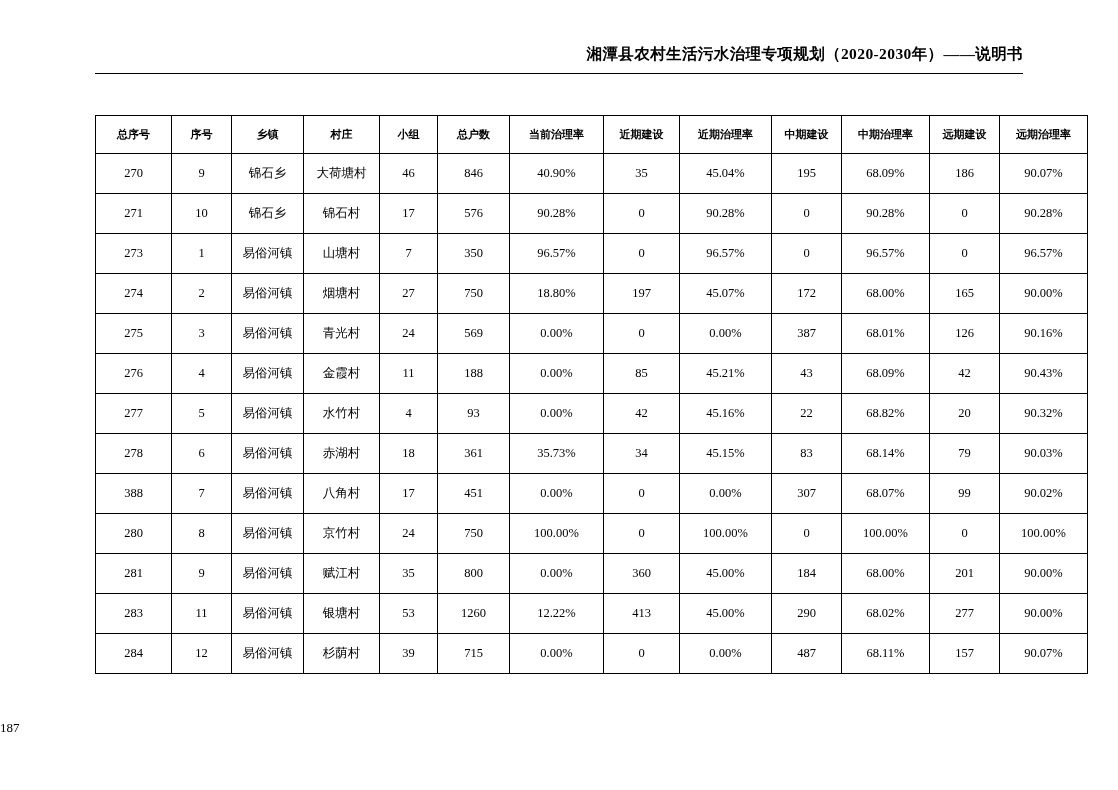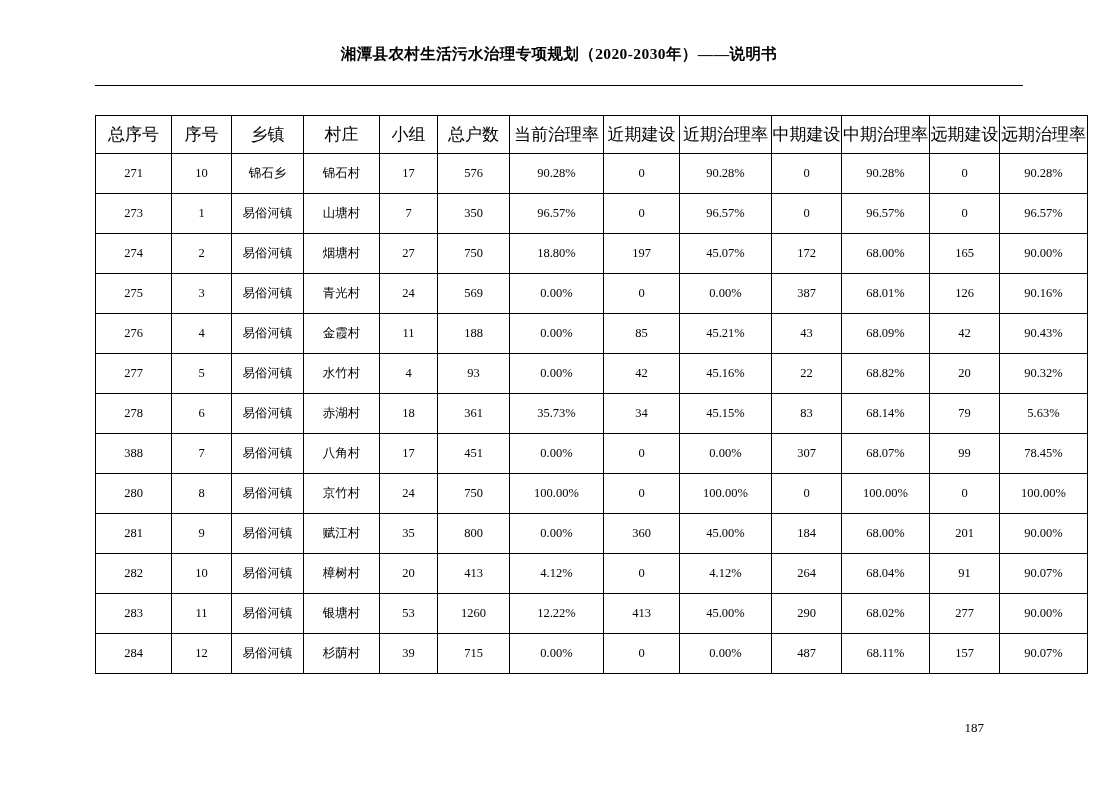--- a/index.html
+++ b/index.html
@@ -18,23 +18,23 @@
     position: relative;
     width: 1118px;
     height: 790px;
     box-sizing: border-box;
   }
   .header {
     position: absolute;
     left: 95px;
     top: 44px;
     width: 928px;
-    text-align: center;
+    text-align: right;
     border-bottom: 1px solid #000;
-    padding-bottom: 20px;
+    padding-bottom: 8px;
   }
   .header-title {
     font-size: 15.5px;
     font-weight: bold;
     letter-spacing: 0.4px;
     white-space: nowrap;
   }
   .table-wrap {
     position: absolute;
     left: 95px;
@@ -51,24 +51,24 @@
     text-align: center;
     vertical-align: middle;
     font-size: 12.5px;
     padding: 0;
     height: 39px;
     line-height: 39px;
     overflow: hidden;
     white-space: nowrap;
   }
   table.data th {
-    font-weight: normal;
+    font-weight: bold;
     height: 37px;
     line-height: 37px;
-    font-size: 17px;
+    font-size: 11px;
   }
   table.data td.num {
     font-family: "Liberation Serif", "DejaVu Serif", serif;
   }
   
   col.c0 { width: 76px; }
   col.c1 { width: 60px; }
   col.c2 { width: 72px; }
   col.c3 { width: 76px; }
   col.c4 { width: 58px; }
@@ -78,21 +78,21 @@
   col.c8 { width: 92px; }
   col.c9 { width: 70px; }
   col.c10 { width: 88px; }
   col.c11 { width: 70px; }
   col.c12 { width: 88px; }
   .page-number {
     position: absolute;
     left: 0;
     top: 720px;
     width: 984px;
-    text-align: right;
+    text-align: left;
     font-size: 13px;
     font-family: Liberation Serif, serif;
   }
 </style>
 </head>
 <body>
 
 <div class="page">
 
   <div class="header">
@@ -128,20 +128,35 @@
           <th>近期建设</th>
           <th>近期治理率</th>
           <th>中期建设</th>
           <th>中期治理率</th>
           <th>远期建设</th>
           <th>远期治理率</th>
         </tr>
       </thead>
       <tbody id="table-body">
           <tr>
+            <td class="num">270</td>
+            <td class="num">9</td>
+            <td class="num">锦石乡</td>
+            <td class="num">大荷塘村</td>
+            <td class="num">46</td>
+            <td class="num">846</td>
+            <td class="num">40.90%</td>
+            <td class="num">35</td>
+            <td class="num">45.04%</td>
+            <td class="num">195</td>
+            <td class="num">68.09%</td>
+            <td class="num">186</td>
+            <td class="num">90.07%</td>
+          </tr>
+          <tr>
             <td class="num">271</td>
             <td class="num">10</td>
             <td class="num">锦石乡</td>
             <td class="num">锦石村</td>
             <td class="num">17</td>
             <td class="num">576</td>
             <td class="num">90.28%</td>
             <td class="num">0</td>
             <td class="num">90.28%</td>
             <td class="num">0</td>
@@ -230,36 +245,36 @@
             <td class="num">易俗河镇</td>
             <td class="num">赤湖村</td>
             <td class="num">18</td>
             <td class="num">361</td>
             <td class="num">35.73%</td>
             <td class="num">34</td>
             <td class="num">45.15%</td>
             <td class="num">83</td>
             <td class="num">68.14%</td>
             <td class="num">79</td>
-            <td class="num">5.63%</td>
+            <td class="num">90.03%</td>
           </tr>
           <tr>
             <td class="num">388</td>
             <td class="num">7</td>
             <td class="num">易俗河镇</td>
             <td class="num">八角村</td>
             <td class="num">17</td>
             <td class="num">451</td>
             <td class="num">0.00%</td>
             <td class="num">0</td>
             <td class="num">0.00%</td>
             <td class="num">307</td>
             <td class="num">68.07%</td>
             <td class="num">99</td>
-            <td class="num">78.45%</td>
+            <td class="num">90.02%</td>
           </tr>
           <tr>
             <td class="num">280</td>
             <td class="num">8</td>
             <td class="num">易俗河镇</td>
             <td class="num">京竹村</td>
             <td class="num">24</td>
             <td class="num">750</td>
             <td class="num">100.00%</td>
             <td class="num">0</td>
@@ -276,35 +291,20 @@
             <td class="num">赋江村</td>
             <td class="num">35</td>
             <td class="num">800</td>
             <td class="num">0.00%</td>
             <td class="num">360</td>
             <td class="num">45.00%</td>
             <td class="num">184</td>
             <td class="num">68.00%</td>
             <td class="num">201</td>
             <td class="num">90.00%</td>
-          </tr>
-          <tr>
-            <td class="num">282</td>
-            <td class="num">10</td>
-            <td class="num">易俗河镇</td>
-            <td class="num">樟树村</td>
-            <td class="num">20</td>
-            <td class="num">413</td>
-            <td class="num">4.12%</td>
-            <td class="num">0</td>
-            <td class="num">4.12%</td>
-            <td class="num">264</td>
-            <td class="num">68.04%</td>
-            <td class="num">91</td>
-            <td class="num">90.07%</td>
           </tr>
           <tr>
             <td class="num">283</td>
             <td class="num">11</td>
             <td class="num">易俗河镇</td>
             <td class="num">银塘村</td>
             <td class="num">53</td>
             <td class="num">1260</td>
             <td class="num">12.22%</td>
             <td class="num">413</td>

